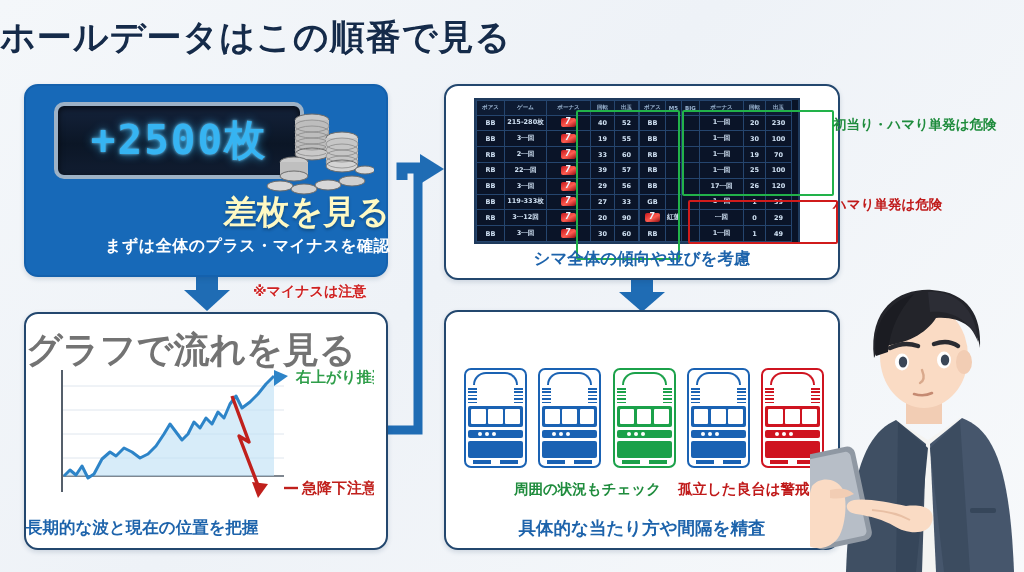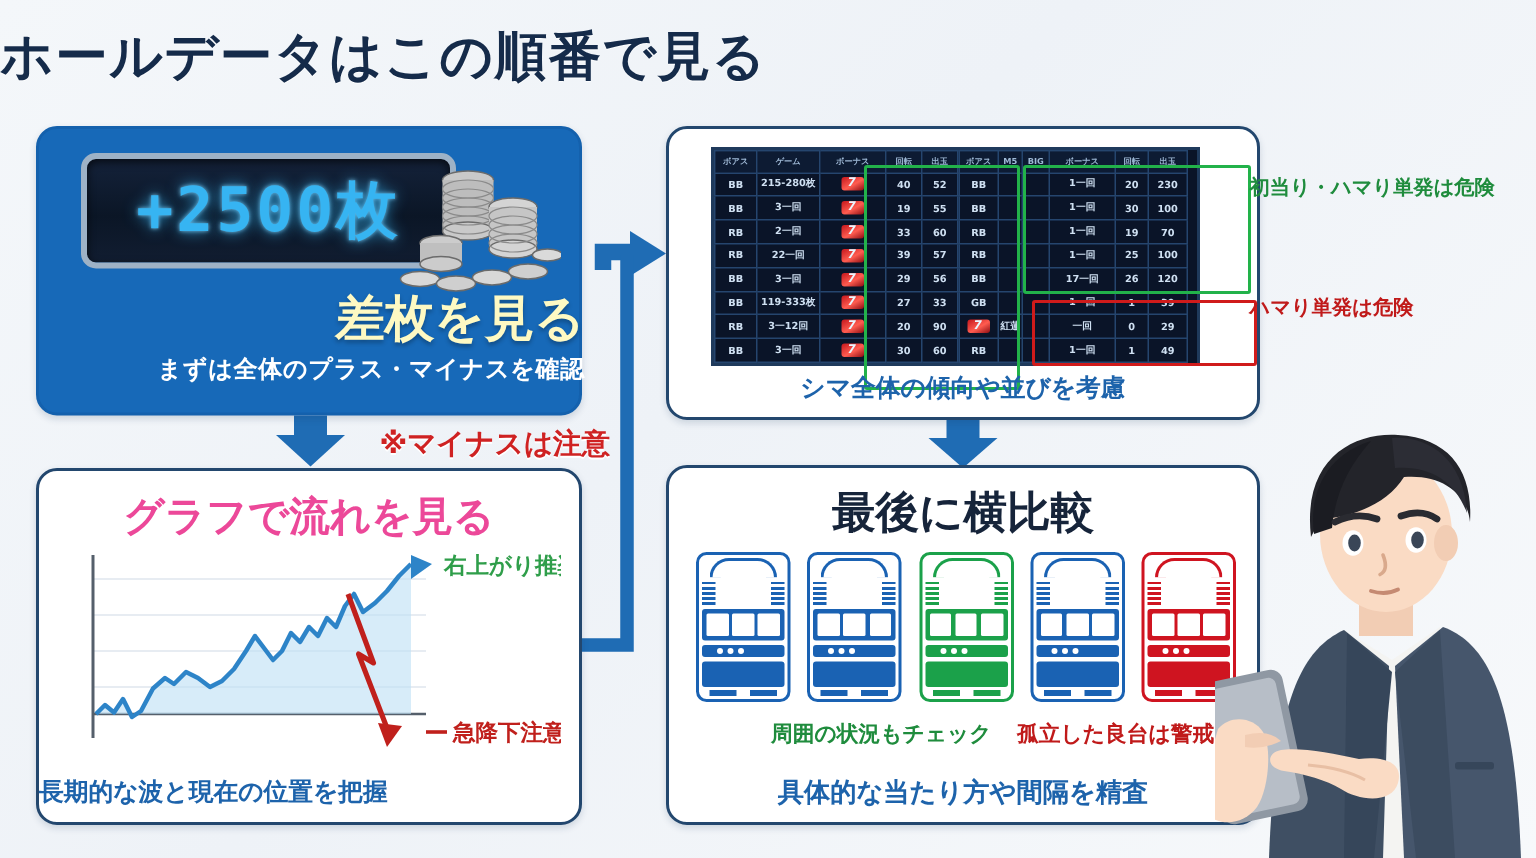--- a/index.html
+++ b/index.html
@@ -65,34 +65,34 @@
   }
 
   
   #panel-graph {
     left: 24px; top: 312px; width: 364px; height: 238px;
     background: #ffffff;
     border: 2px solid #23476e;
   }
   #p2-title {
     position: absolute; left: 0; top: 12px; width: 100%;
-    text-align: center; font-size: 27px; font-weight: 700; color: #ec4899;
+    font-size: 36px; font-weight: 700; color: #737373;
   }
   #graph-svg { position: absolute; left: 18px; top: 52px; }
   .ann-green { fill: #2f9e4a; font-size: 15px; font-weight: 700; }
   .ann-red   { fill: #c0201c; font-size: 15px; font-weight: 700; }
   #p2-cap {
     position: absolute; left: 0; bottom: 9px; width: 100%;
     text-align: left; font-size: 16.5px; font-weight: 700; color: #1d63ab;
   }
 
   
   #minus-note {
     position: absolute; left: 253px; top: 283px;
-    font-size: 19px; font-weight: 700; color: #cf2222;
+    font-size: 14px; font-weight: 700; color: #cf2222;
     text-shadow: 0 1px 0 #fff;
   }
 
   
   #panel-table {
     left: 444px; top: 84px; width: 396px; height: 196px;
     background: #ffffff;
     border: 2px solid #23476e;
   }
   #table-img {
@@ -501,21 +501,20 @@
       <div id="red-box"></div>
     </div>
 
     <div id="p3-cap">シマ全体の傾向や並びを考慮</div>
   </div>
 
   <div id="tbl-note-green">初当り・ハマり単発は危険</div>
   <div id="tbl-note-red">ハマり単発は危険</div>
 
   <div class="panel" id="panel-compare">
-    <div id="p4-title">最後に横比較</div>
     <div id="machines">
         <div class="machine m-blue">
           <div class="frame"></div>
           <div class="tophump"></div>
           <div class="vent-l"></div>
           <div class="vent-r"></div>
           <div class="reelbox">
             <div class="reel"></div>
             <div class="reel"></div>
             <div class="reel"></div>

